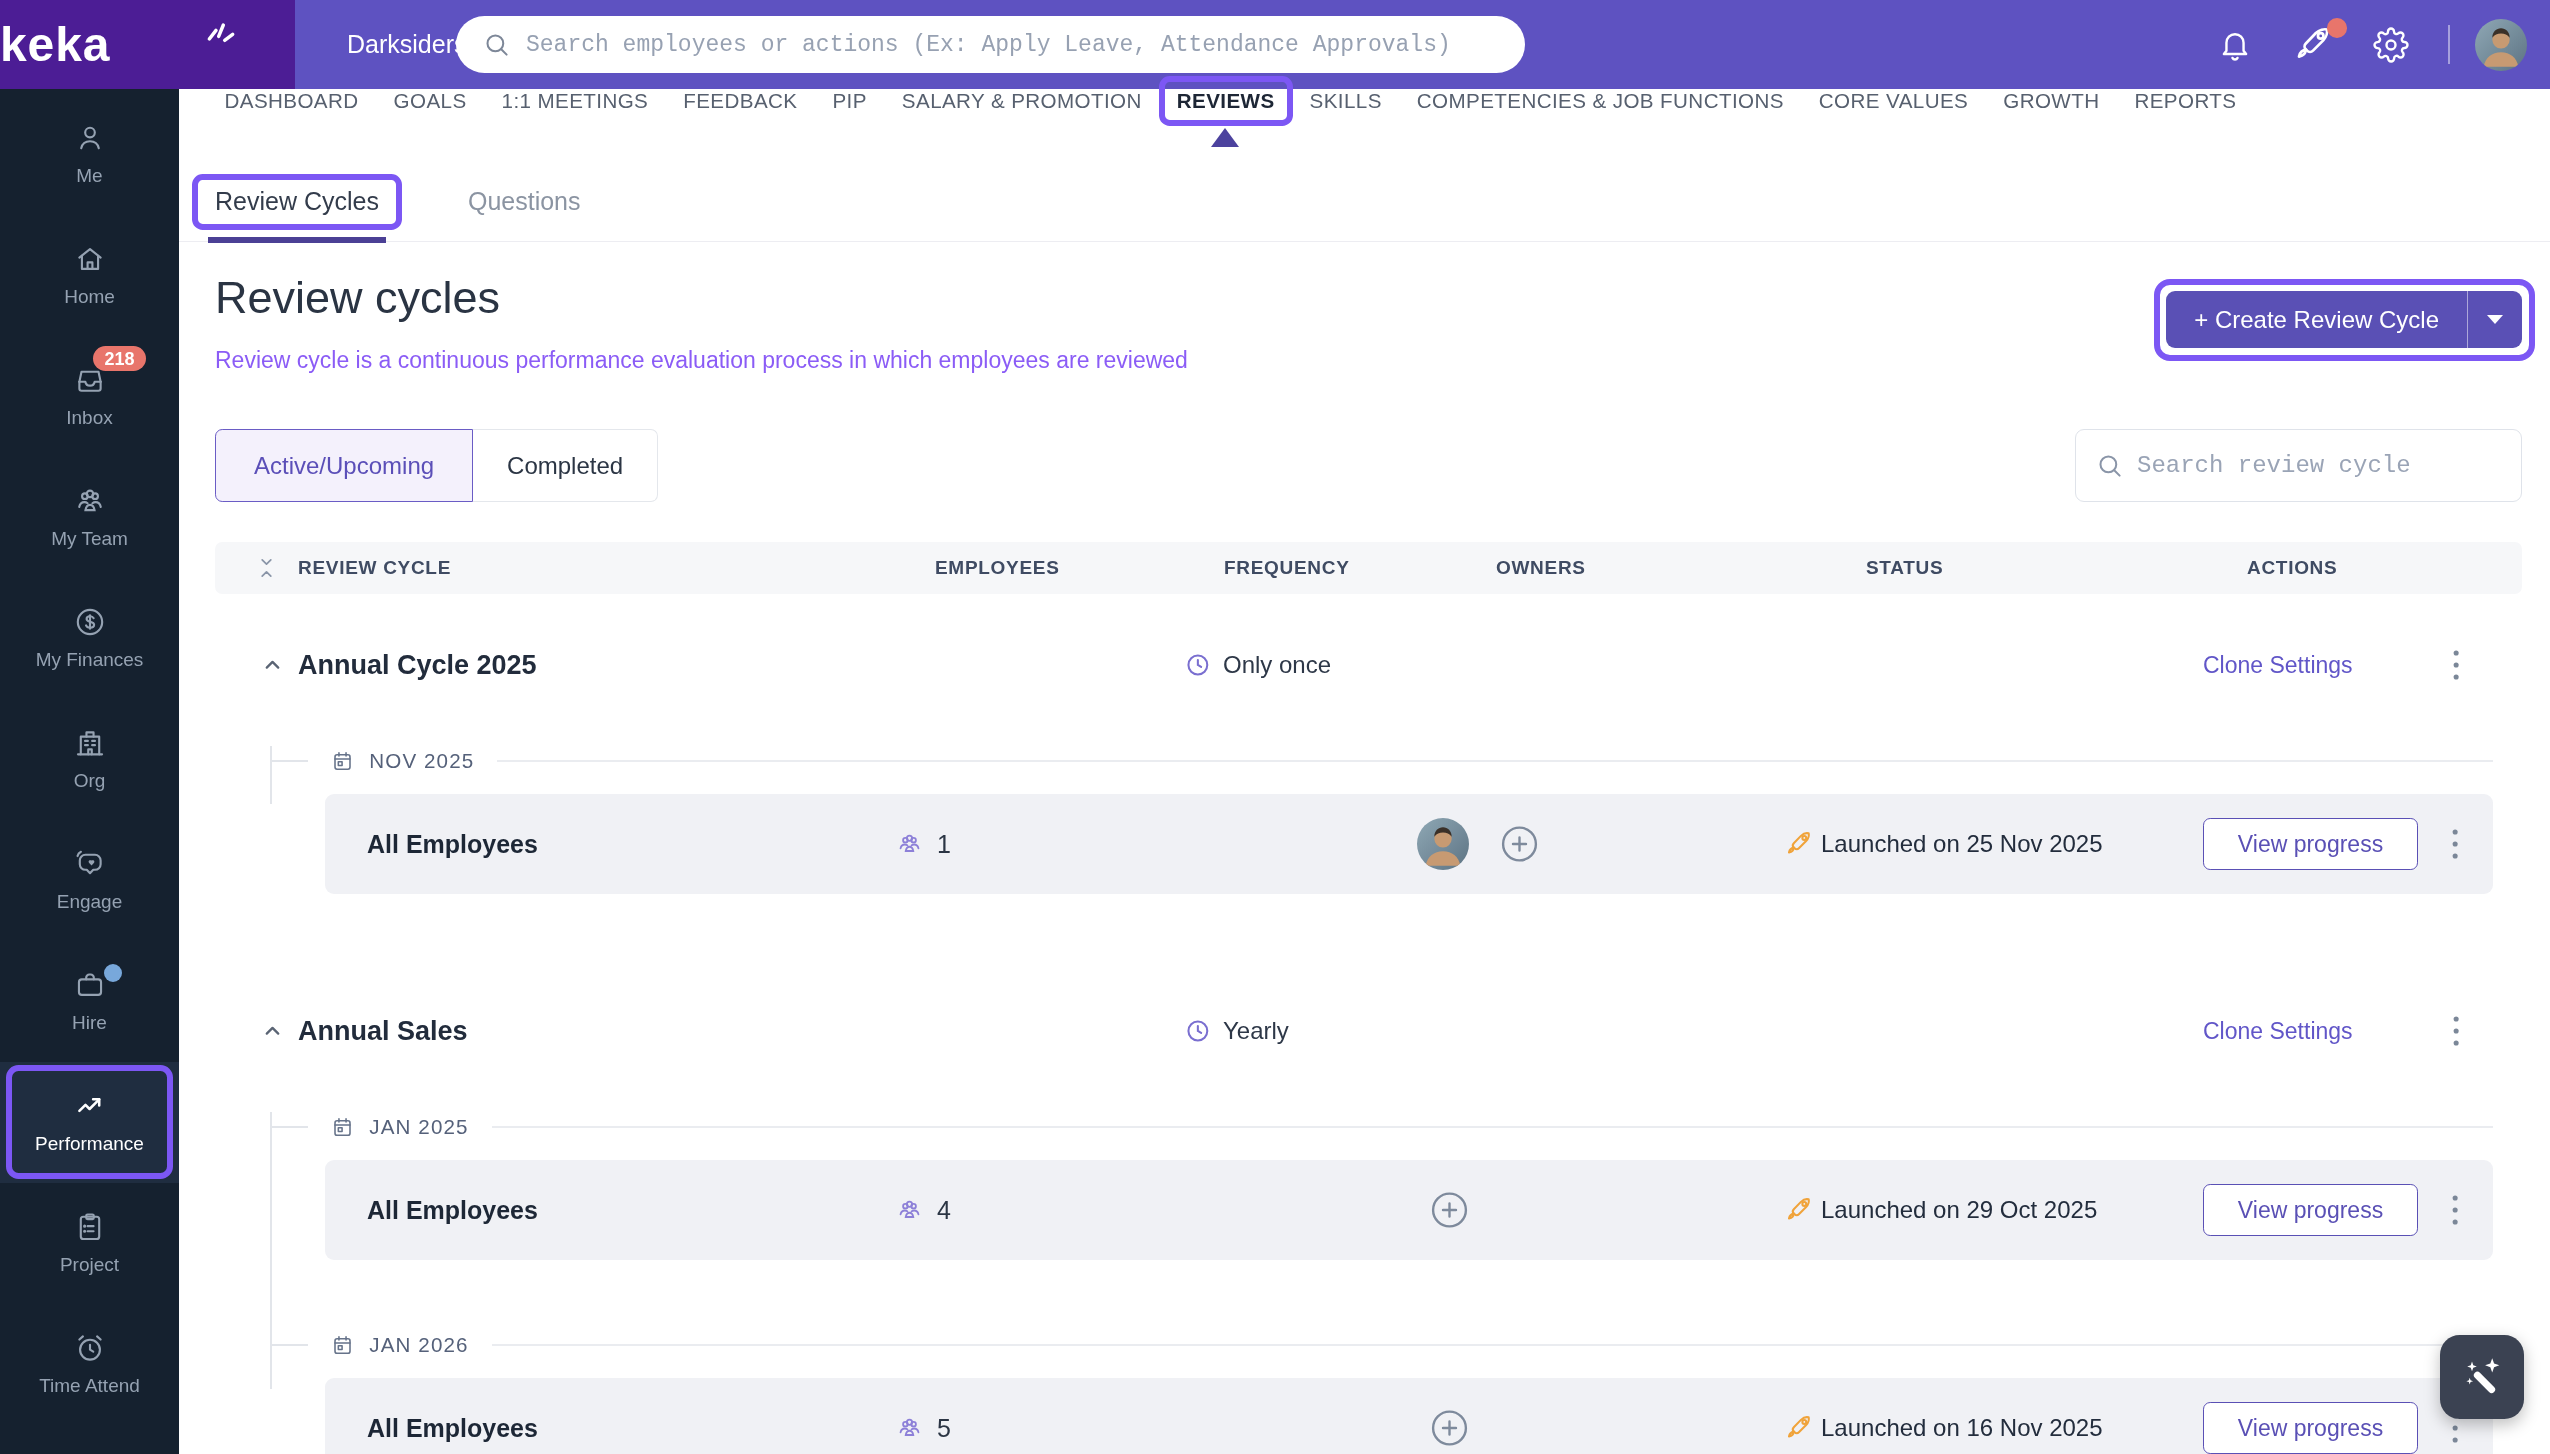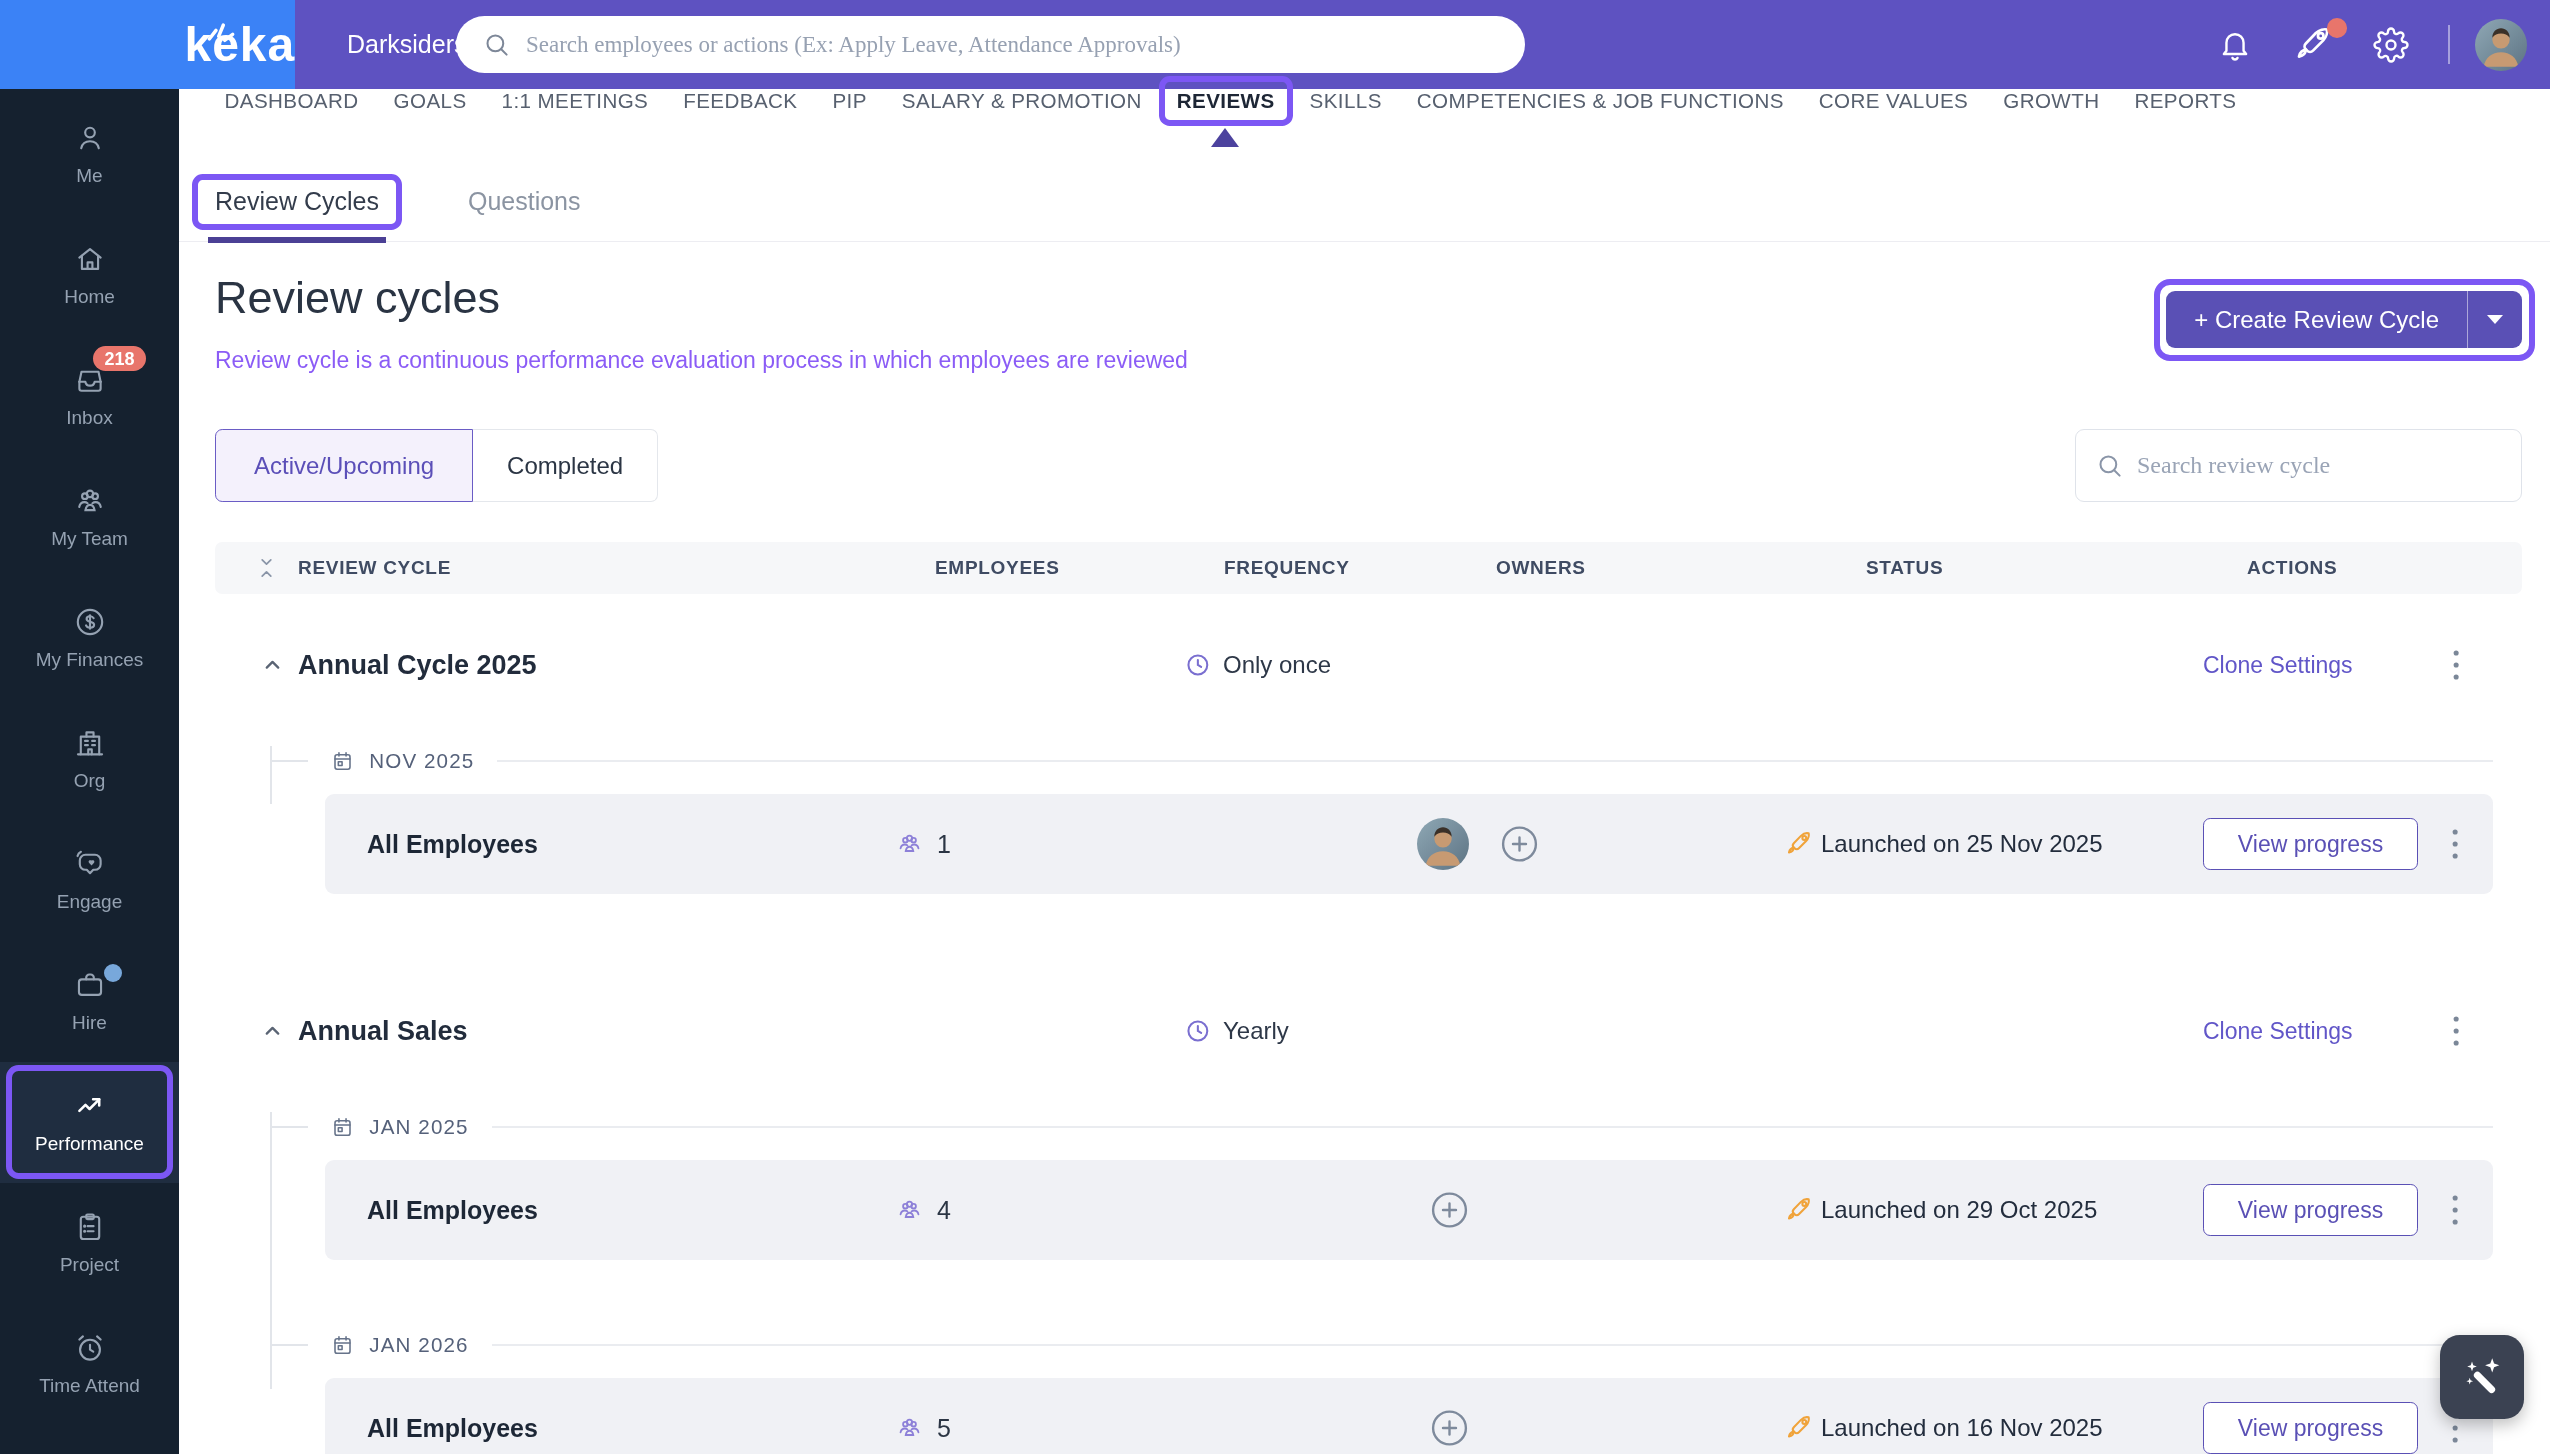--- a/index.html
+++ b/index.html
@@ -1,23 +1,23 @@
 <!DOCTYPE html>
 <html style="font-size:14.3px"><head>
 <meta charset="utf-8">
 <style>
   *{box-sizing:border-box;margin:0;padding:0}
   html,body{width:2550px;height:1454px;overflow:hidden}
   body{font-family:"Liberation Sans",sans-serif;background:#fff;position:relative;color:#2b3544}
   svg{display:block}
-  input{font-family:Liberation Serif, serif;border:none;outline:none;background:transparent}
+  input{font-family:Liberation Mono, monospace;border:none;outline:none;background:transparent}
 
   
   .topbar{position:absolute;left:0;top:0;width:2550px;height:89px;background:#5e52c1;z-index:6}
-  .logo-box{position:absolute;left:0;top:0;width:295px;height:89px;background:#3b82f6;display:flex;align-items:center;justify-content:flex-end}
+  .logo-box{position:absolute;left:0;top:0;width:295px;height:89px;background:#4c1d95;display:flex;align-items:center;justify-content:flex-start}
   .brand{position:relative;color:#fff;font-size:48px;font-weight:800;letter-spacing:0.9px}
   .company{position:absolute;left:347px;top:0;height:89px;display:flex;align-items:center;color:#fff;font-size:25px}
   .searchbar{position:absolute;left:456px;top:16px;width:1069px;height:57px;background:#fff;border-radius:29px;display:flex;align-items:center}
   .searchbar svg{width:27px;height:27px;margin:0 16px 0 27px;stroke:#7d8798}
   .searchbar input{flex:1;font-size:23px;color:#333c4d;height:100%}
   .searchbar input::placeholder{color:#97a1b2}
   .top-ic{position:absolute;top:0;height:89px;display:flex;align-items:center;color:#fff}
   .top-ic svg{stroke:#fff}
   .ic-bell{left:2217px}.ic-rocket{left:2292px}.ic-gear{left:2373px}
   .rocket-dot{position:absolute;left:2327px;top:18px;width:19.7px;height:19.7px;border-radius:50%;background:#e8756b;z-index:7}

